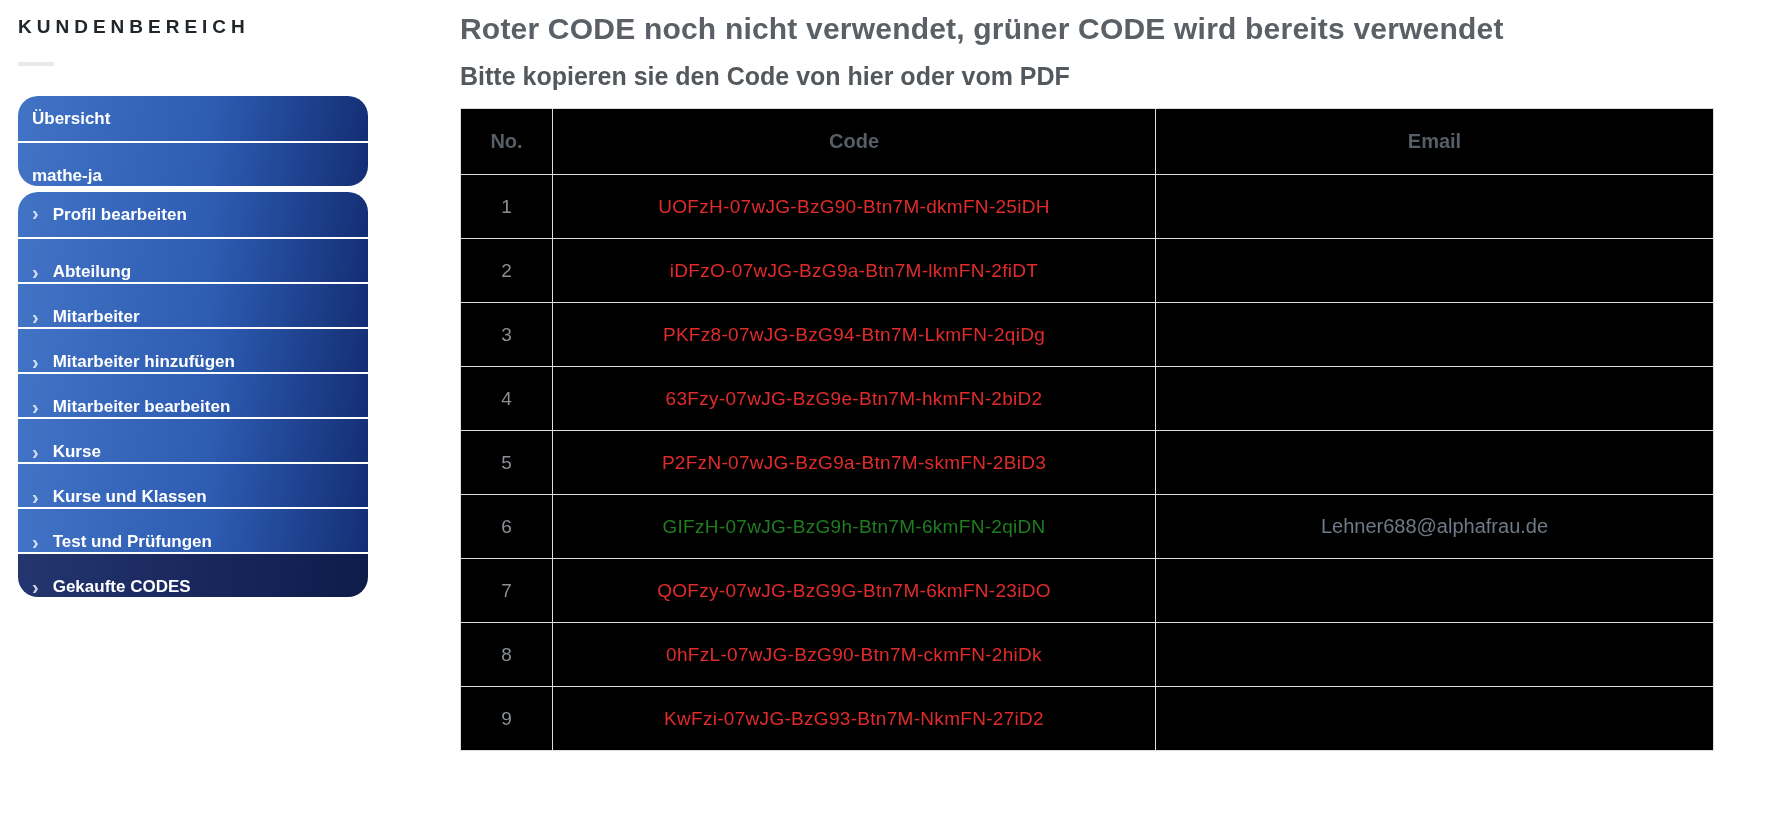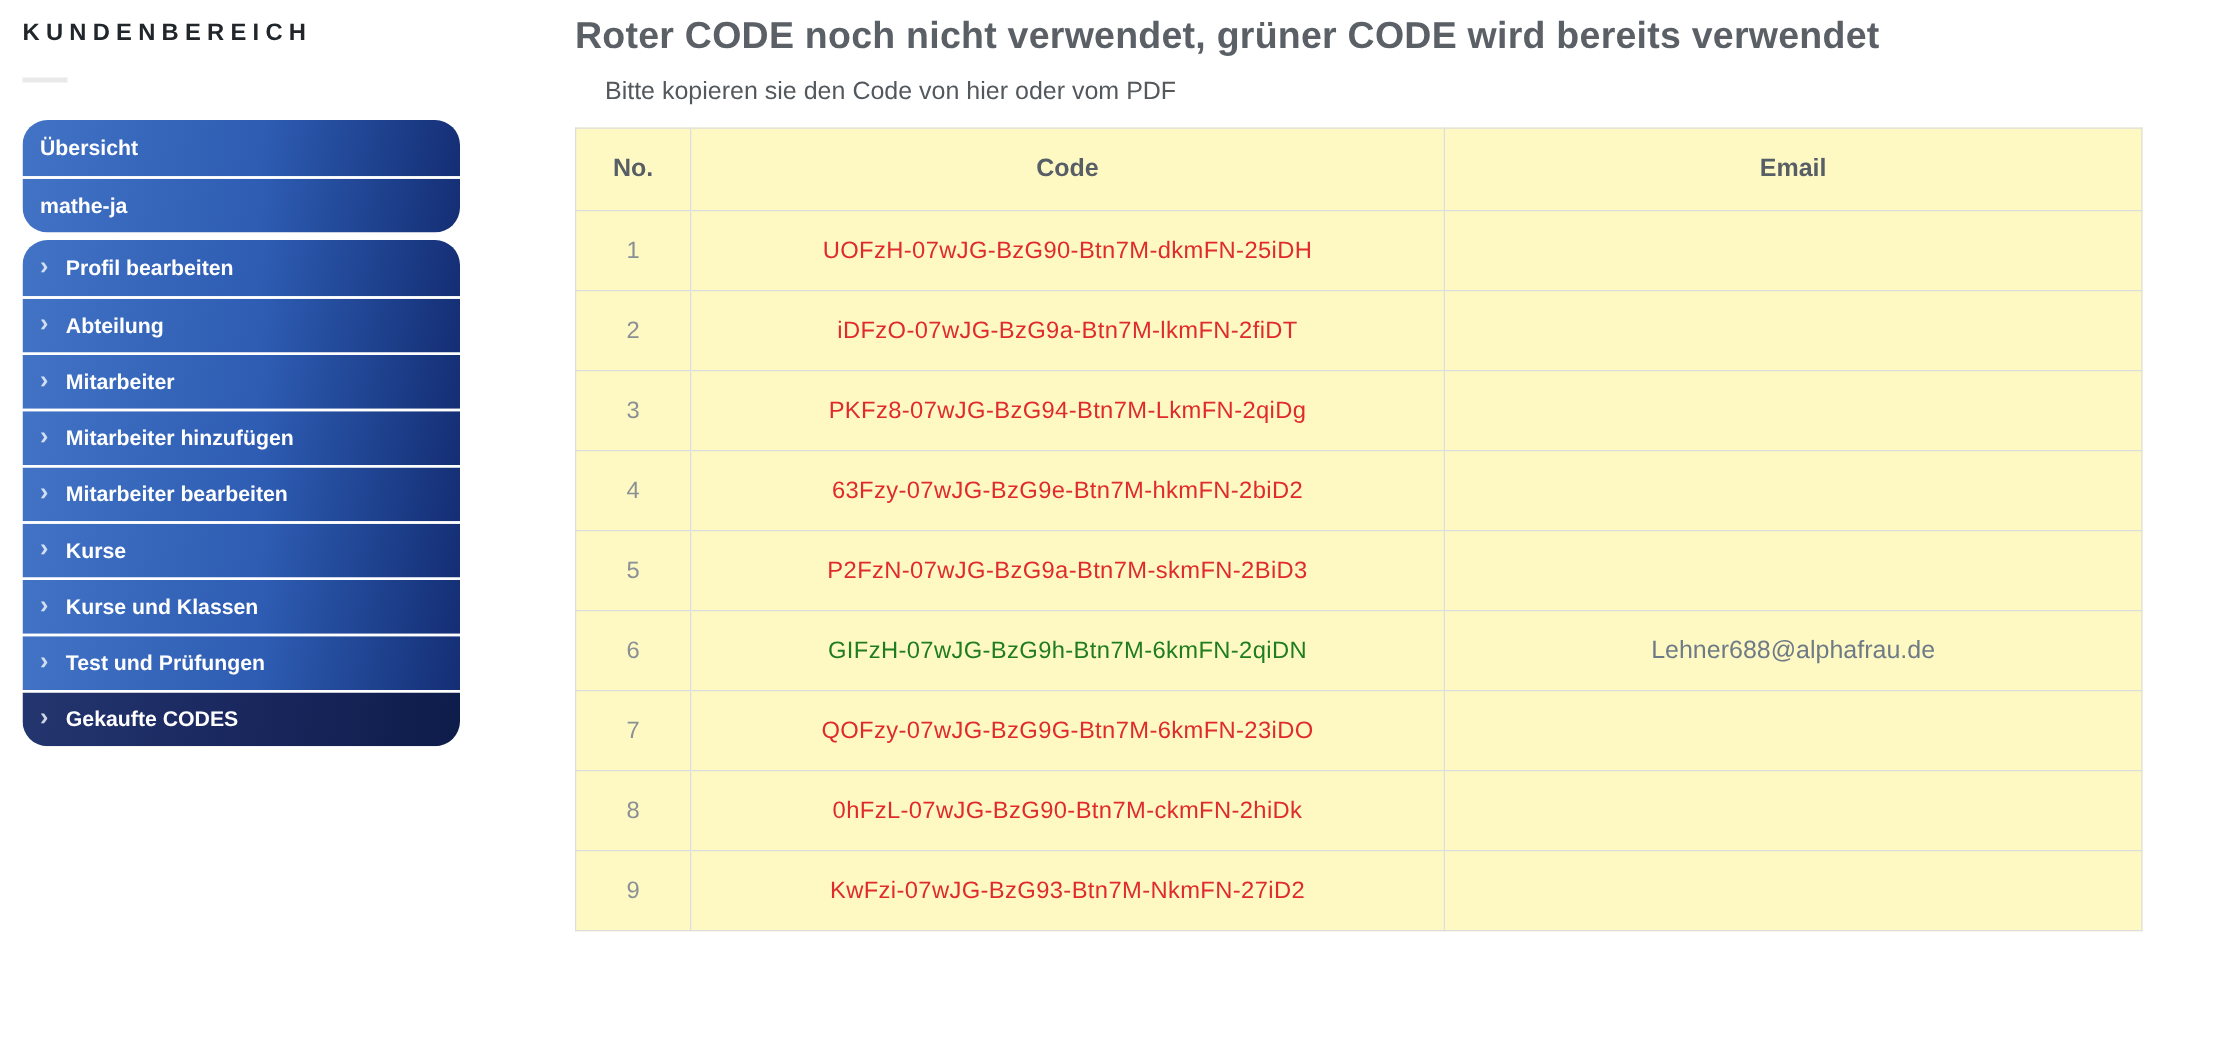--- a/index.html
+++ b/index.html
@@ -15,40 +15,40 @@
     color: #21262b; padding-top: 2px;
   }
   .sidebar-divider { width: 36px; height: 4px; background: #e9e9e9; margin-top: 24px; }
   .sidebar-nav { margin-top: 30px; }
   .nav-group { border-radius: 20px; overflow: hidden; margin-bottom: 6px; }
   .nav-item {
     display: flex; align-items: center; height: 45px; padding: 0 14px;
     background: linear-gradient(100deg, var(--sb-start) 0%, #2d5cb2 55%, var(--sb-end) 100%);
     color: #ffffff; font-weight: bold; font-size: 17px; cursor: pointer;
   }
-  .nav-item + .nav-item { border-top: 2px solid #ffffff; }
+  .nav-item + .nav-item { border-top: 2px solid #ffffff; align-items: flex-end; }
   .nav-item.selected {
     background: linear-gradient(100deg, var(--sb-sel-start) 0%, #18265c 55%, var(--sb-sel-end) 100%);
   }
   .chevron {
     font-size: 20px; line-height: 1; font-weight: bold; color: rgba(235,240,248,0.85);
     margin-right: 14px; margin-top: -3px;
   }
 
   
   .main { flex: 1 1 auto; padding: 12px 58px 0 92px; }
   .page-title {
     font-size: 30px; font-weight: bold; color: #5a6065; letter-spacing: 0.2px;
   }
   .page-subtitle {
-    font-size: 20px; font-weight: normal; color: #53585d; margin-top: 16px; margin-left: 24px;
+    font-size: 25px; font-weight: bold; color: #53585d; margin-top: 16px;
   }
   table.codes-table {
     border-collapse: collapse; margin-top: 17px; width: 1253px; table-layout: fixed;
-    background: #fef9c3;
+    background: #000000;
   }
   .codes-table th, .codes-table td {
     border: 1px solid var(--table-border); text-align: center; vertical-align: middle;
   }
   .codes-table th {
     height: 66px; font-size: 20px; font-weight: bold; color: #575e66;
   }
   .codes-table td { height: 64px; font-size: 19px; }
   .col-no { width: 92px; }
   .col-code { width: 603px; }

